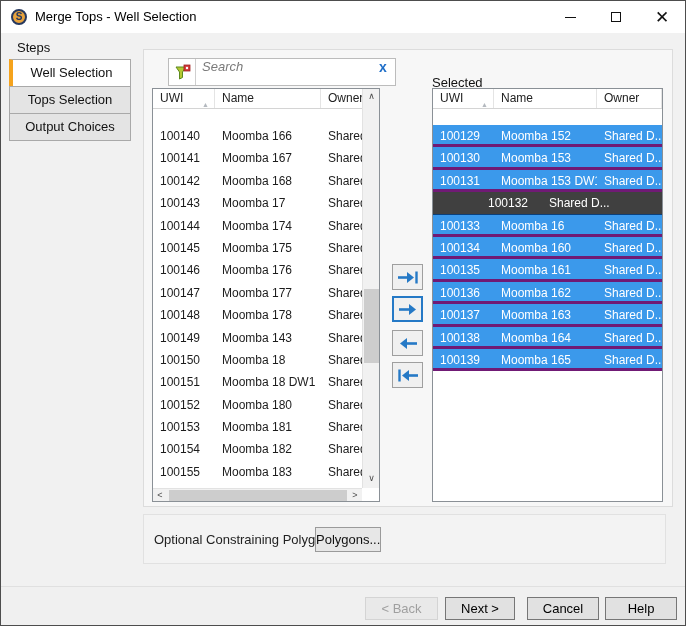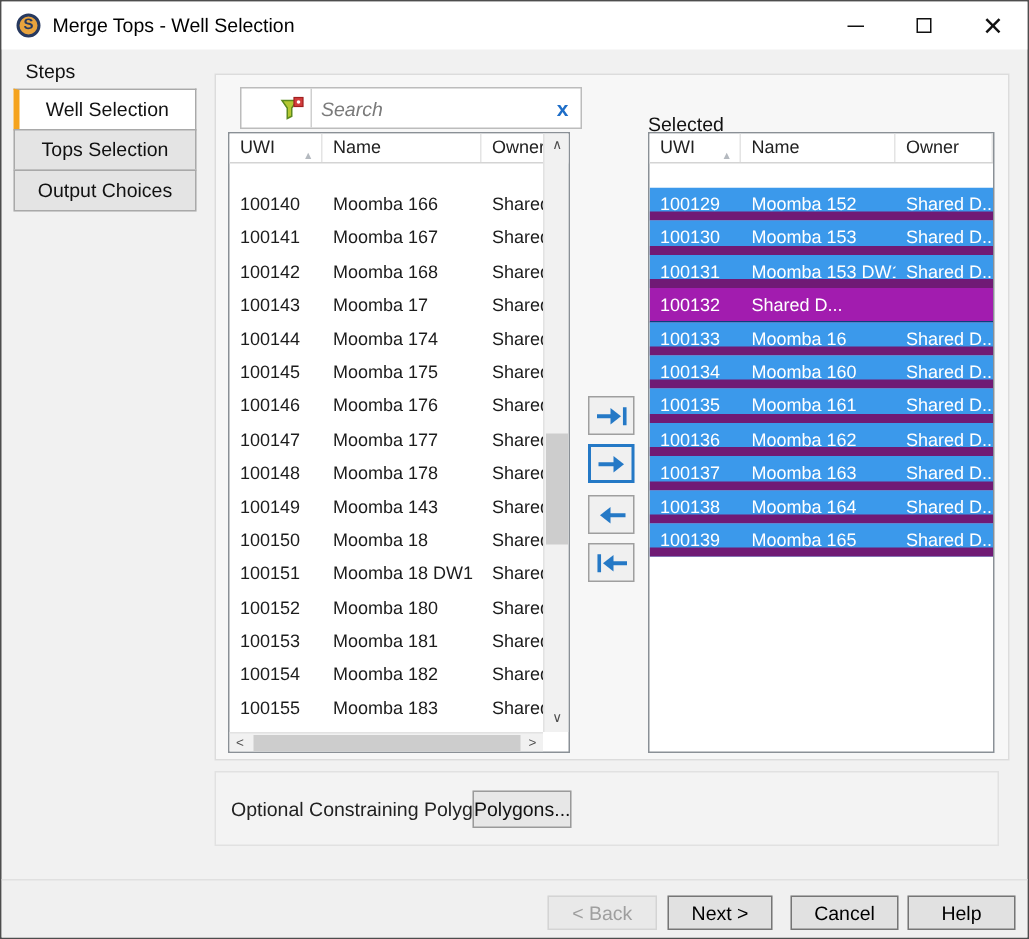--- a/index.html
+++ b/index.html
@@ -28,22 +28,22 @@
     border:1px solid #a9a9a9; text-align:center; line-height:26px; font-size:13px; color:#111;
   }
   .step-btn.active { background:#ffffff; border-left:4px solid #f5a31d; }
   
   .main-panel {
     position:absolute; left:142px; top:48px; width:530px; height:458px;
     background:#f7f7f7; border:1px solid #dcdcdc;
   }
   
   .search-box {
-    position:absolute; left:16px; top:8px; width:228px; height:28px;
-    background:#ffffff; border:1px solid #bcbcbc; display:flex; align-items:center;padding-left:20px;
+    position:absolute; left:24px; top:8px; width:228px; height:28px;
+    background:#ffffff; border:1px solid #bcbcbc; display:flex; align-items:flex-start;
   }
   .filter-btn { width:27px; height:100%; border-right:1px solid #cfcfcf; display:flex; align-items:center; justify-content:center; }
   .search-input {
     flex:1; border:none; outline:none; background:transparent; font-style:italic;
     font-size:13px; color:#555; padding:0 6px; font-family:"Liberation Sans", sans-serif; min-width:0;
   }
   .search-input::placeholder { color:#7a7a7a; font-style:italic; }
   .clear-x { width:24px; text-align:center; color:#1e6ec8; font-weight:bold; font-size:14px; }
   
   .grid {
@@ -54,22 +54,22 @@
   .grid-header { display:flex; height:20px; background:#ffffff; border-bottom:1px solid #d4d4d4; }
   .hcell { font-size:12px; color:#222; line-height:19px; padding-left:7px; border-right:1px solid #e4e4e4;
            white-space:nowrap; overflow:hidden; position:relative; }
   .sort-arrow { position:absolute; right:5px; top:6px; font-size:7px; color:#b4b9bf; }
   .rows { position:absolute; left:0; top:20px; right:0; bottom:0; overflow:hidden;margin-top:16px; }
   .grid-avail .rows { right:17px; bottom:13px; }
   .trow { display:flex; height:22.4px; line-height:22.4px; font-size:12px; color:#1c1c1c; white-space:nowrap; }
   .tcell { padding-left:7px; overflow:hidden; white-space:nowrap; }
   .grid-avail .c-uwi { width:62px; } .grid-avail .c-name { width:106px; } .grid-avail .c-owner { flex:1; }
   .grid-sel  .c-uwi { width:61px; } .grid-sel  .c-name { width:103px; } .grid-sel  .c-owner { flex:1; }
-  .grid-sel .trow.selected { background:#3b99eb; color:#ffffff; border-bottom:6px solid #701a75; height:22.4px; }
-  .grid-sel .trow.focused { background:#a21caf; border-bottom:1px solid #0a407c; }
+  .grid-sel .trow.selected { background:#3b99eb; color:#ffffff; border-bottom:3px solid #701a75; height:22.4px; }
+  .grid-sel .trow.focused { background:#404040; border-bottom:1px solid #0a407c;padding-left:48px; }
   
   .vscroll { position:absolute; right:0; top:0; bottom:13px; width:17px; background:#f1f1f1; border-left:1px solid #e2e2e2; }
   .hscroll { position:absolute; left:0; right:17px; bottom:0; height:13px; background:#f1f1f1; border-top:1px solid #e2e2e2; }
   .sb-arrow { position:absolute; color:#4d4d4d; font-size:9px; text-align:center; }
   .vscroll .sb-arrow { left:0; width:17px; height:17px; line-height:15px; }
   .vscroll .up { top:0; } .vscroll .down { bottom:0; }
   .hscroll .sb-arrow { top:0; height:13px; width:14px; line-height:12px; }
   .hscroll .left { left:0; } .hscroll .right { right:0; }
   .v-thumb { position:absolute; left:1px; width:15px; top:200px; height:74px; background:#cdcdcd; }
   .h-thumb { position:absolute; top:1px; height:11px; left:16px; width:178px; background:#cdcdcd; }

